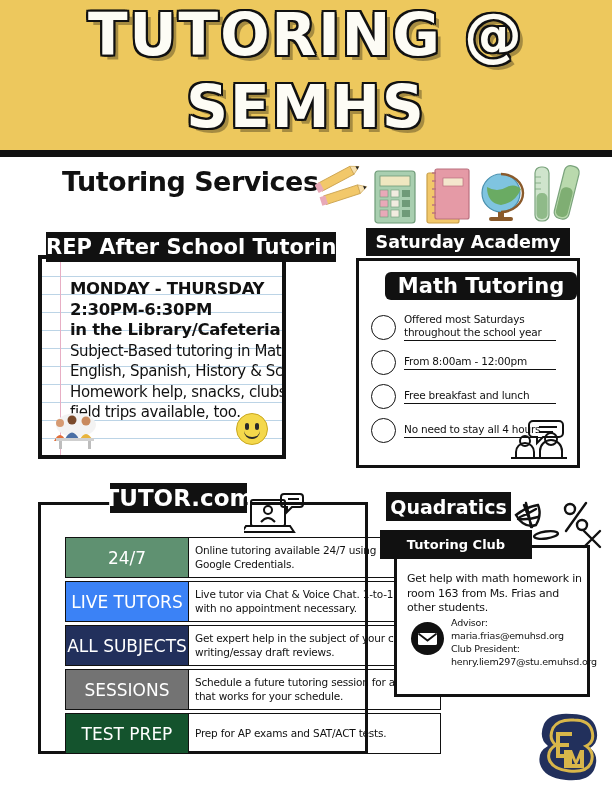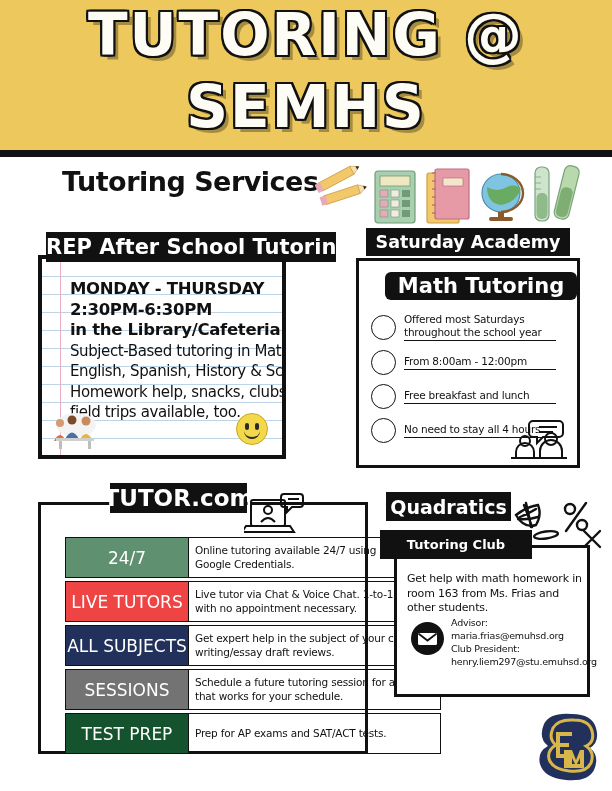--- a/index.html
+++ b/index.html
@@ -303,21 +303,21 @@
   <div class="banner sat-banner-1">Saturday Academy</div>
   <div class="banner sat-banner-2">Math Tutoring</div>
 
   <div class="tc-card">
     <div class="tc-table" id="tutor-table">
         <div class="tc-row">
           <div class="tc-label" style="background: rgb(95, 145, 113);">24/7</div>
           <div class="tc-desc">Online tutoring available 24/7 using Student Google Credentials.</div>
         </div>
         <div class="tc-row">
-          <div class="tc-label" style="background: #ef4444;">LIVE TUTORS</div>
+          <div class="tc-label" style="background: #3b82f6;">LIVE TUTORS</div>
           <div class="tc-desc">Live tutor via Chat &amp; Voice Chat. 1-to-1 help with no appointment necessary.</div>
         </div>
         <div class="tc-row">
           <div class="tc-label" style="background: rgb(34, 48, 92);">ALL SUBJECTS</div>
           <div class="tc-desc">Get expert help in the subject of your choice + writing/essay draft reviews.</div>
         </div>
         <div class="tc-row">
           <div class="tc-label" style="background: #737373;">SESSIONS</div>
           <div class="tc-desc">Schedule a future tutoring session for a time that works for your schedule.</div>
         </div>

